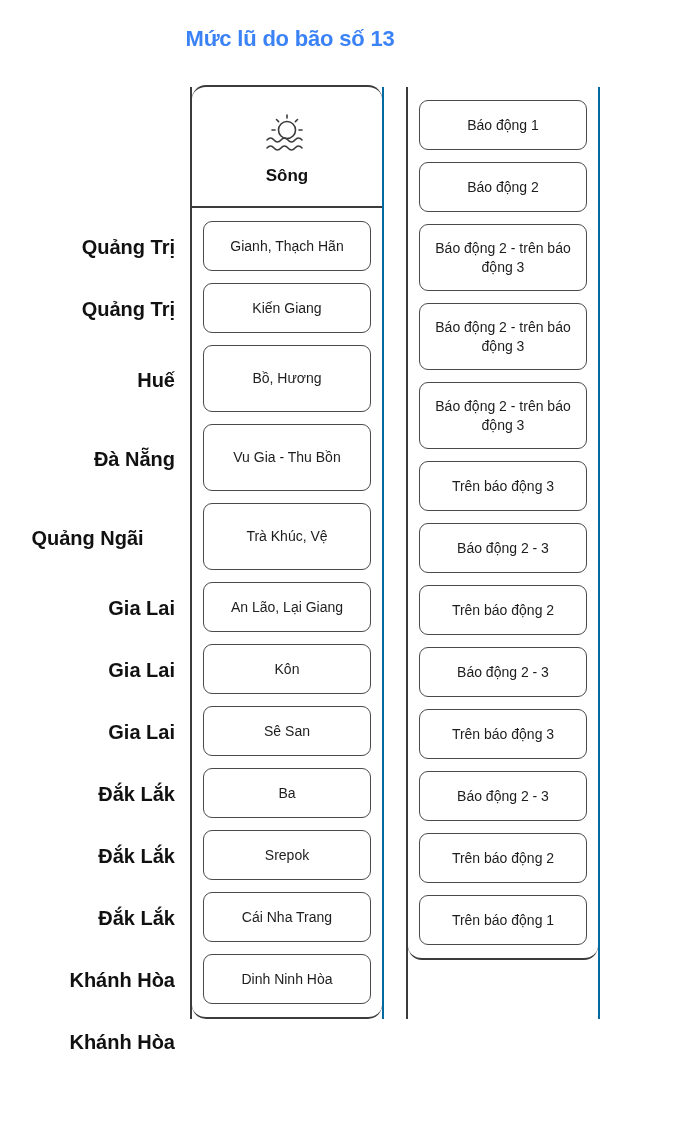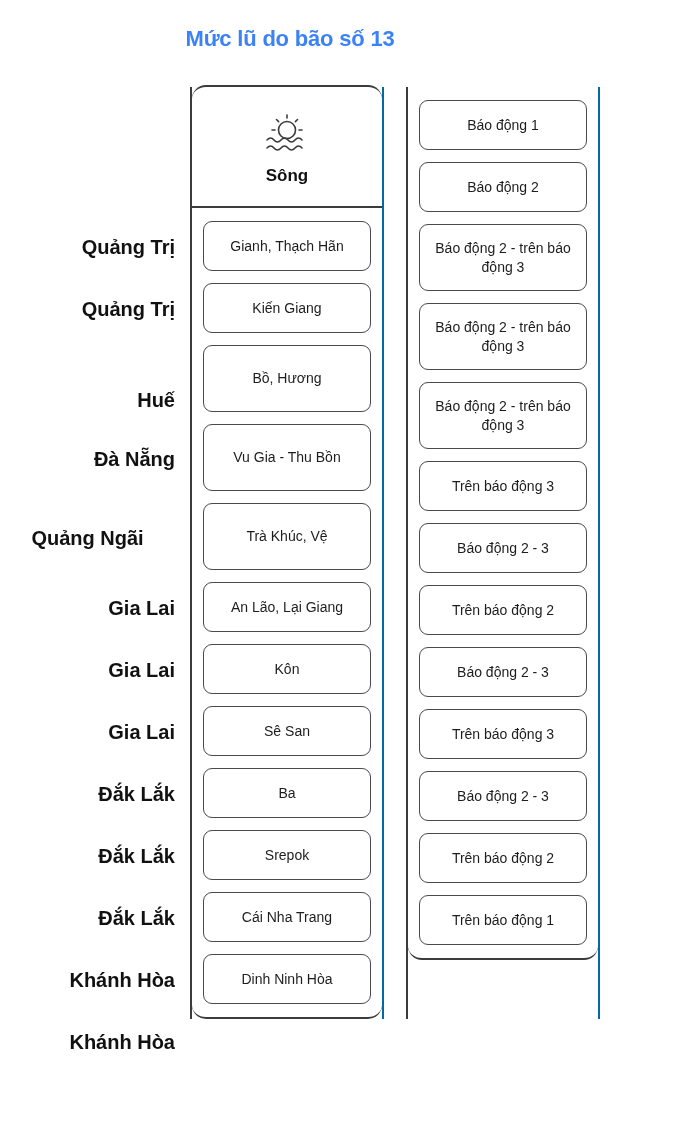--- a/index.html
+++ b/index.html
@@ -138,21 +138,21 @@
   svg { display: block; }
 </style>
 </head>
 <body>
 
 <div class="title">Mức lũ do bão số 13</div>
 
 <div class="labels">
     <div class="row-label" style="top: 149px;">Quảng Trị</div>
     <div class="row-label" style="top: 211px;">Quảng Trị</div>
-    <div class="row-label" style="top: 281.5px; margin-top: 20px;">Huế</div>
+    <div class="row-label" style="top: 281.5px;">Huế</div>
     <div class="row-label" style="top: 361px; margin-left: 42px;">Đà Nẵng</div>
     <div class="row-label" style="top: 439.5px; text-align: center;">Quảng Ngãi</div>
     <div class="row-label" style="top: 510px;">Gia Lai</div>
     <div class="row-label" style="top: 572px;">Gia Lai</div>
     <div class="row-label" style="top: 634px;">Gia Lai</div>
     <div class="row-label" style="top: 696px;">Đắk Lắk</div>
     <div class="row-label" style="top: 758px;">Đắk Lắk</div>
     <div class="row-label" style="top: 820px;">Đắk Lắk</div>
     <div class="row-label" style="top: 882px;">Khánh Hòa</div>
     <div class="row-label" style="top: 944px;">Khánh Hòa</div>

